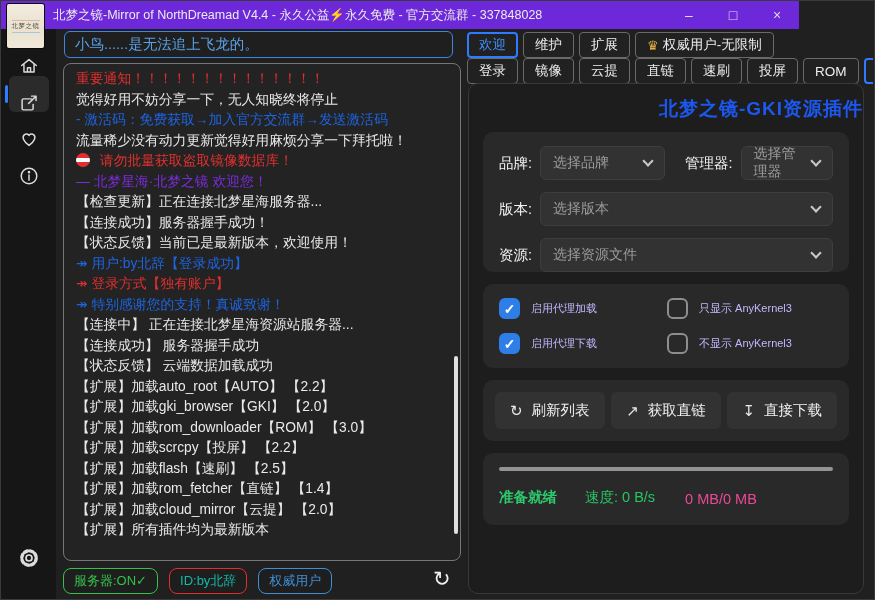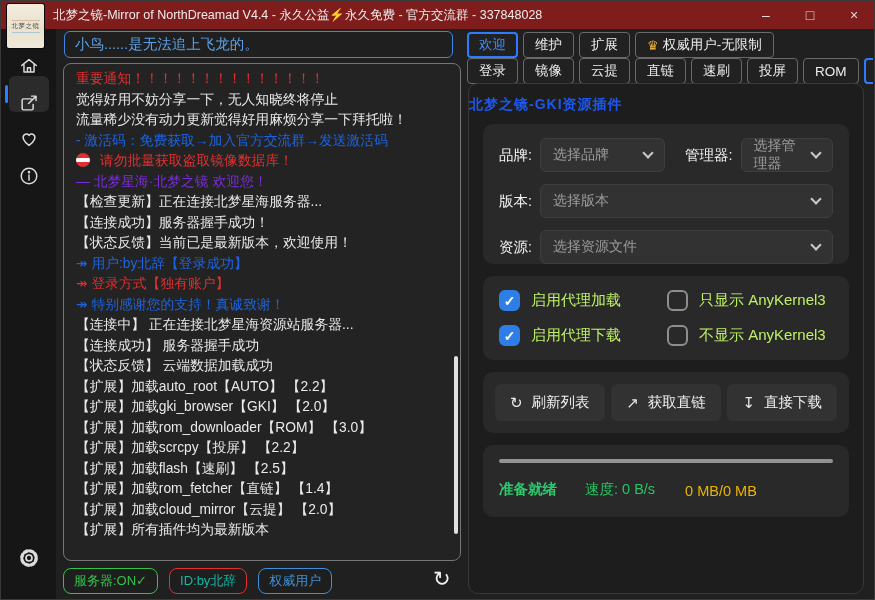--- a/index.html
+++ b/index.html
@@ -3,21 +3,21 @@
 <meta charset="utf-8">
 <style>
   * { margin:0; padding:0; box-sizing:border-box; }
   html,body { background:#000; }
   #window {
     position:relative; width:875px; height:600px; overflow:hidden;
     background:#202020; font-family:"Liberation Sans",sans-serif;
     border:1px solid #3a3a3a;
   }
   
-  #titlebar { position:absolute; left:0; top:0; width:875px; height:28px; background:#7f1d1d; }
+  #titlebar { position:absolute; left:0; top:0; width:798px; height:28px; background:#6d28d9; }
   #win-title { position:absolute; left:52px; top:0; line-height:28px; font-size:12.5px; color:#ececec; white-space:nowrap; }
   #win-controls { position:absolute; right:0; top:0; height:28px; display:flex; }
   .wc { width:44px; height:28px; display:flex; align-items:center; justify-content:center; color:#dddddd; font-size:14px; cursor:default; }
   #logo { position:absolute; left:6px; top:3px; width:37px; height:44px; z-index:6; border-radius:2px;
     background:linear-gradient(180deg,#f3eddf 0%,#eae1cd 55%,#f0e9da 100%);
     display:flex; align-items:center; justify-content:center; box-shadow:0 0 0 1px #0a0a0a; }
   #logo span { font-size:6.5px; color:#4a4a4a; letter-spacing:0.5px; border-top:1px solid #d8b9a6; border-bottom:1px solid #a8c8d8; padding:1px 0; }
   
   #sidebar { position:absolute; left:0; top:28px; width:55px; height:572px; background:#161616; }
   .sb-active-box { position:absolute; left:8px; top:47px; width:40px; height:36px; background:#2b2b2b; border-radius:6px; }
@@ -52,47 +52,47 @@
   
   #pills { position:absolute; left:62px; top:567px; display:flex; gap:11px; }
   .pill { border-radius:8px; padding:3px 10px; font-size:13px; background:#1e1e1e; white-space:nowrap; }
   .pill.green { color:#35c24a; border:1.5px solid #35c24a; }
   .pill.red   { color:#14b8a6; border:1.5px solid #e02f2f; }
   .pill.blue  { color:#3f8fd6; border:1.5px solid #3f8fd6; }
   #bottom-refresh { position:absolute; left:432px; top:566px; font-size:21px; color:#f0f0f0; cursor:pointer; }
   
   #panel { position:absolute; left:467px; top:82px; width:396px; height:511px; background:#1d1d1d;
     border:1px solid #383838; border-radius:10px; overflow:hidden; }
-  #panel-title { margin-top:12px; text-align:left; color:#1c58f0; font-size:14px; font-weight:bold; letter-spacing:1px; }
+  #panel-title { margin-top:12px; text-align:right; color:#1c58f0; font-size:19px; font-weight:bold; letter-spacing:1px; }
   .card { margin:10px 14px 0; background:#292929; border-radius:10px; }
   #card-form { padding:14px 16px 0; }
   .frow { display:flex; align-items:center; margin-bottom:12px; }
   .fl { font-size:14.5px; color:#f3f3f3; margin-right:8px; white-space:nowrap; }
   .dd { background:#323232; border:1px solid #3e3e3e; border-radius:6px; height:34px; display:flex; align-items:center;
     justify-content:space-between; padding:0 12px; color:#9c9c9c; font-size:14px; cursor:pointer; }
   .dd-brand { width:125px; } .dd-mgr { flex:1; } .dd-wide { flex:1; }
   .chev { width:8px; height:8px; border-right:2px solid #c9c9c9; border-bottom:2px solid #c9c9c9;
     transform:rotate(45deg); margin-top:-4px; flex:none; margin-left:8px; }
   #card-checks { margin-top:12px; padding:14px 16px; display:grid; grid-template-columns:168px 1fr; row-gap:14px; align-items:center; }
   .cb-item { display:flex; align-items:center; cursor:pointer; }
   .cb-box { width:21px; height:21px; border-radius:6px; border:2px solid #8e8e8e; flex:none;
     display:flex; align-items:center; justify-content:center; color:#fff; font-size:14px; }
   .cb-item.checked .cb-box { background:#2e7ee8; border-color:#2e7ee8; }
   .cb-item.checked .cb-box::after { content:"✓"; font-weight:bold; }
-  .cb-label { margin-left:11px; font-size:15px; color:#bef264; white-space:nowrap;text-align:right; }
+  .cb-label { margin-left:11px; font-size:11px; color:#c4b5fd; white-space:nowrap;text-align:right; }
   #card-buttons { margin-top:12px; padding:12px 12px; display:flex; justify-content:space-between; }
   .pbtn { background:#323232; border:none; border-radius:6px; color:#f0f0f0; font-size:14.5px; padding:9px 15px;
     display:flex; align-items:center; gap:9px; font-family:inherit; cursor:pointer; }
   .pbtn-icon { font-size:15px; color:#e8e8e8; }
   #card-status { margin-top:12px; padding:14px 16px 18px; }
   #progress-track { height:4px; background:#939393; border-radius:2px; }
   #status-row { display:flex; align-items:flex-end; margin-top:17px; font-size:14.5px; white-space:nowrap; }
   #st-ready { color:#2dc76d; font-weight:bold; }
   #st-speed { color:#27c463; margin-left:28px; }
-  #st-size  { color:#eab308; margin-left:30px; }
+  #st-size  { color:#ec4899; margin-left:30px; }
 </style>
 </head>
 <body>
 
 <div id="window">
 
   <div id="titlebar">
     <span id="win-title">北梦之镜-Mirror of NorthDreamad V4.4 - 永久公益⚡永久免费 - 官方交流群 - 337848028</span>
     <div id="win-controls">
       <span class="wc">–</span>
@@ -210,26 +210,26 @@
     <div id="log-content">
 
         <div class="log-line red">
           <span>重要通知！！！！！！！！！！！！！！</span>
         </div>
 
         <div class="log-line white">
           <span>觉得好用不妨分享一下，无人知晓终将停止</span>
         </div>
 
-        <div class="log-line white">
-          <span>流量稀少没有动力更新觉得好用麻烦分享一下拜托啦！</span>
-        </div>
-
         <div class="log-line blue">
           <span>- 激活码：免费获取→加入官方交流群→发送激活码</span>
+        </div>
+
+        <div class="log-line white">
+          <span>流量稀少没有动力更新觉得好用麻烦分享一下拜托啦！</span>
         </div>
 
         <div class="log-line red no-entry">
           <span>请勿批量获取盗取镜像数据库！</span>
         </div>
 
 
         <div class="log-line purple">
           <span>— 北梦星海·北梦之镜 欢迎您！</span>
         </div>

